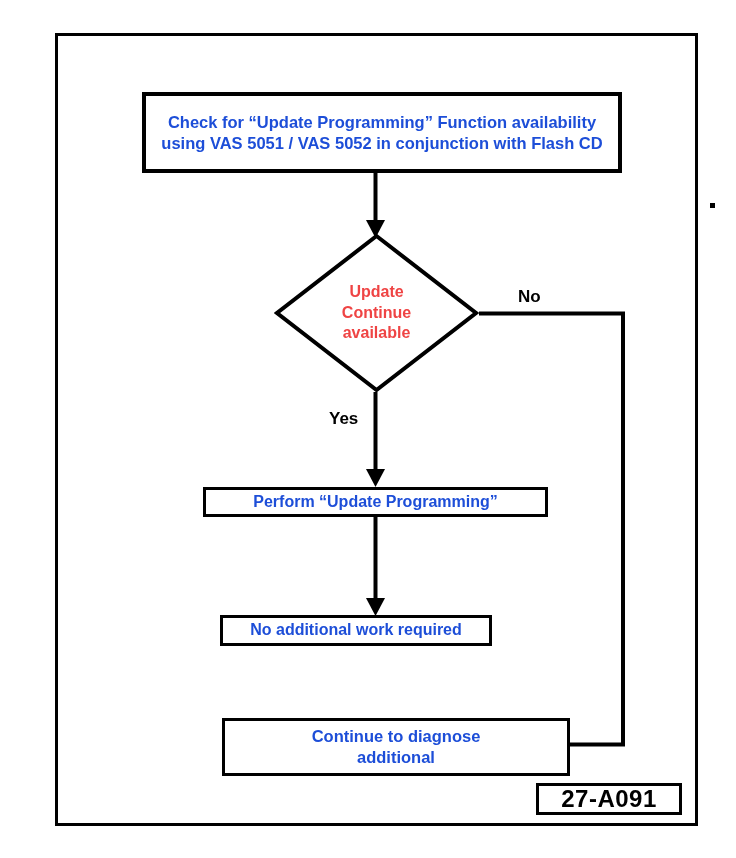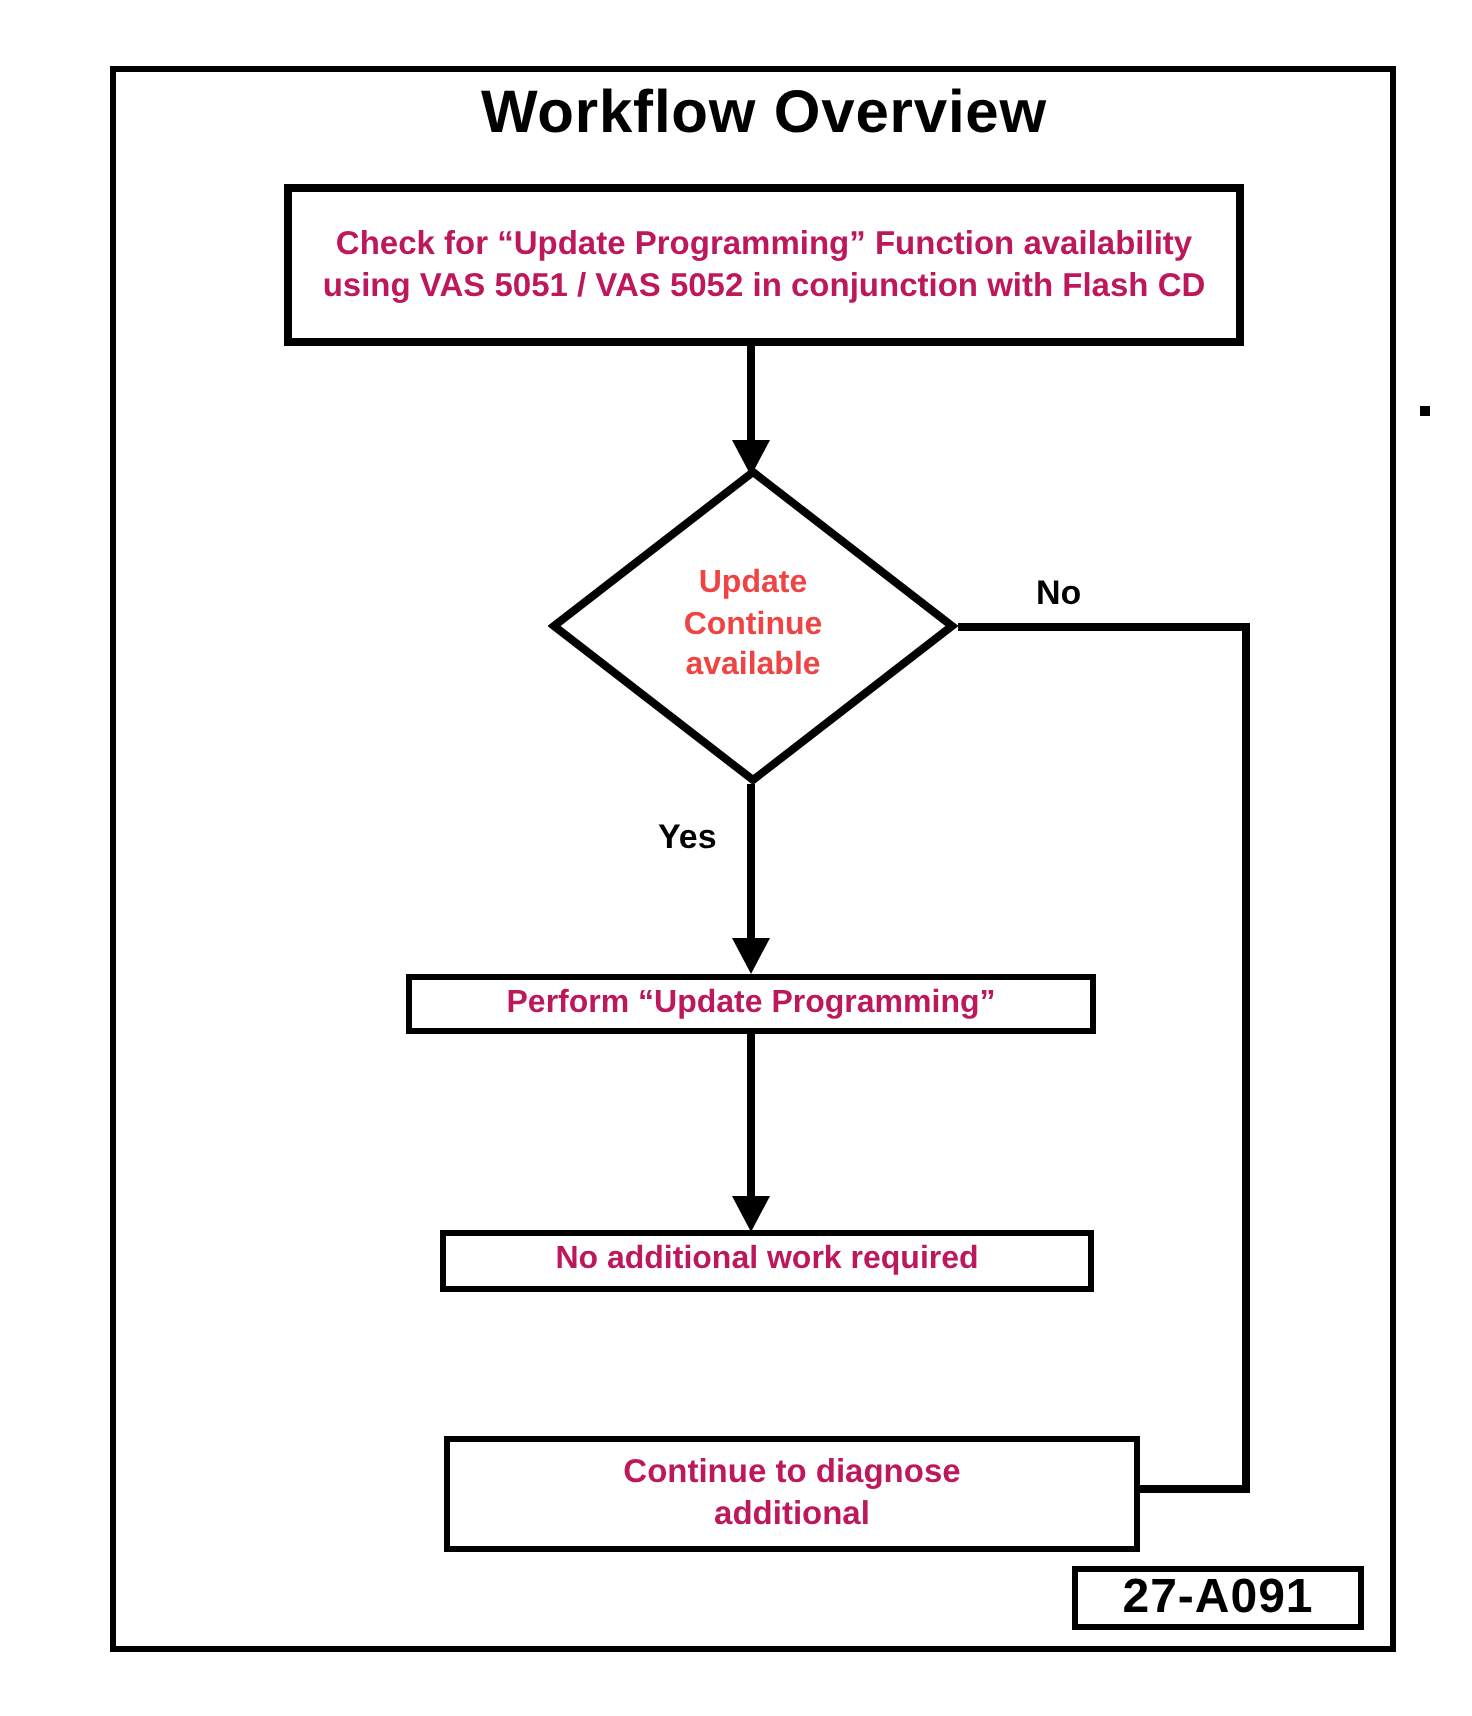--- a/index.html
+++ b/index.html
@@ -73,21 +73,21 @@
   .node-box {
     position: absolute;
     box-sizing: border-box;
     border: 4px solid #000000;
     background: #ffffff;
     display: flex;
     align-items: center;
     justify-content: center;
     text-align: center;
     font-weight: bold;
-    color: #be185d;
+    color: #1d4ed8;
     line-height: 1.26;
     padding: 2px 6px;
   }
 
   #box-check {
     left: 142px;
     top: 92px;
     width: 480px;
     height: 81px;
     font-size: 16.5px;
@@ -98,21 +98,21 @@
     top: 487px;
     width: 345px;
     height: 30px;
     font-size: 16px;
     border-width: 3px;
   }
 
   #box-noadd {
     left: 220px;
     top: 615px;
-    width: 327px;
+    width: 272px;
     height: 31px;
     font-size: 16px;
     border-width: 3px;
   }
 
   #box-continue {
     left: 222px;
     top: 718px;
     width: 348px;
     height: 58px;
@@ -210,21 +210,20 @@
       <line x1="375.5" y1="517" x2="375.5" y2="600" stroke="#000000" stroke-width="4"></line>
       <path d="M366,598 L385,598 L375.5,616 Z" fill="#000000"></path>
     </g>
 
     <g>
       <path d="M479,313.5 L623,313.5 L623,744.5 L548,744.5" stroke="#000000" stroke-width="4" fill="none"></path>
       <path d="M550,735 L550,754 L531,744.5 Z" fill="#000000"></path>
     </g>
   </svg>
 
-  <div id="title">Workflow Overview</div>
 
   <div class="node-box" id="box-check">
     <span>Check for “Update Programming” Function availability using VAS 5051 / VAS 5052 in conjunction with Flash CD</span>
   </div>
 
   <div id="decision">
     <svg width="205" height="160" viewBox="0 0 205 160" xmlns="http://www.w3.org/2000/svg">
       <polygon points="102.5,3 202,80 102.5,157 3,80" fill="#ffffff" stroke="#000000" stroke-width="4" stroke-linejoin="miter"></polygon>
     </svg>
     <div id="decision-label">

